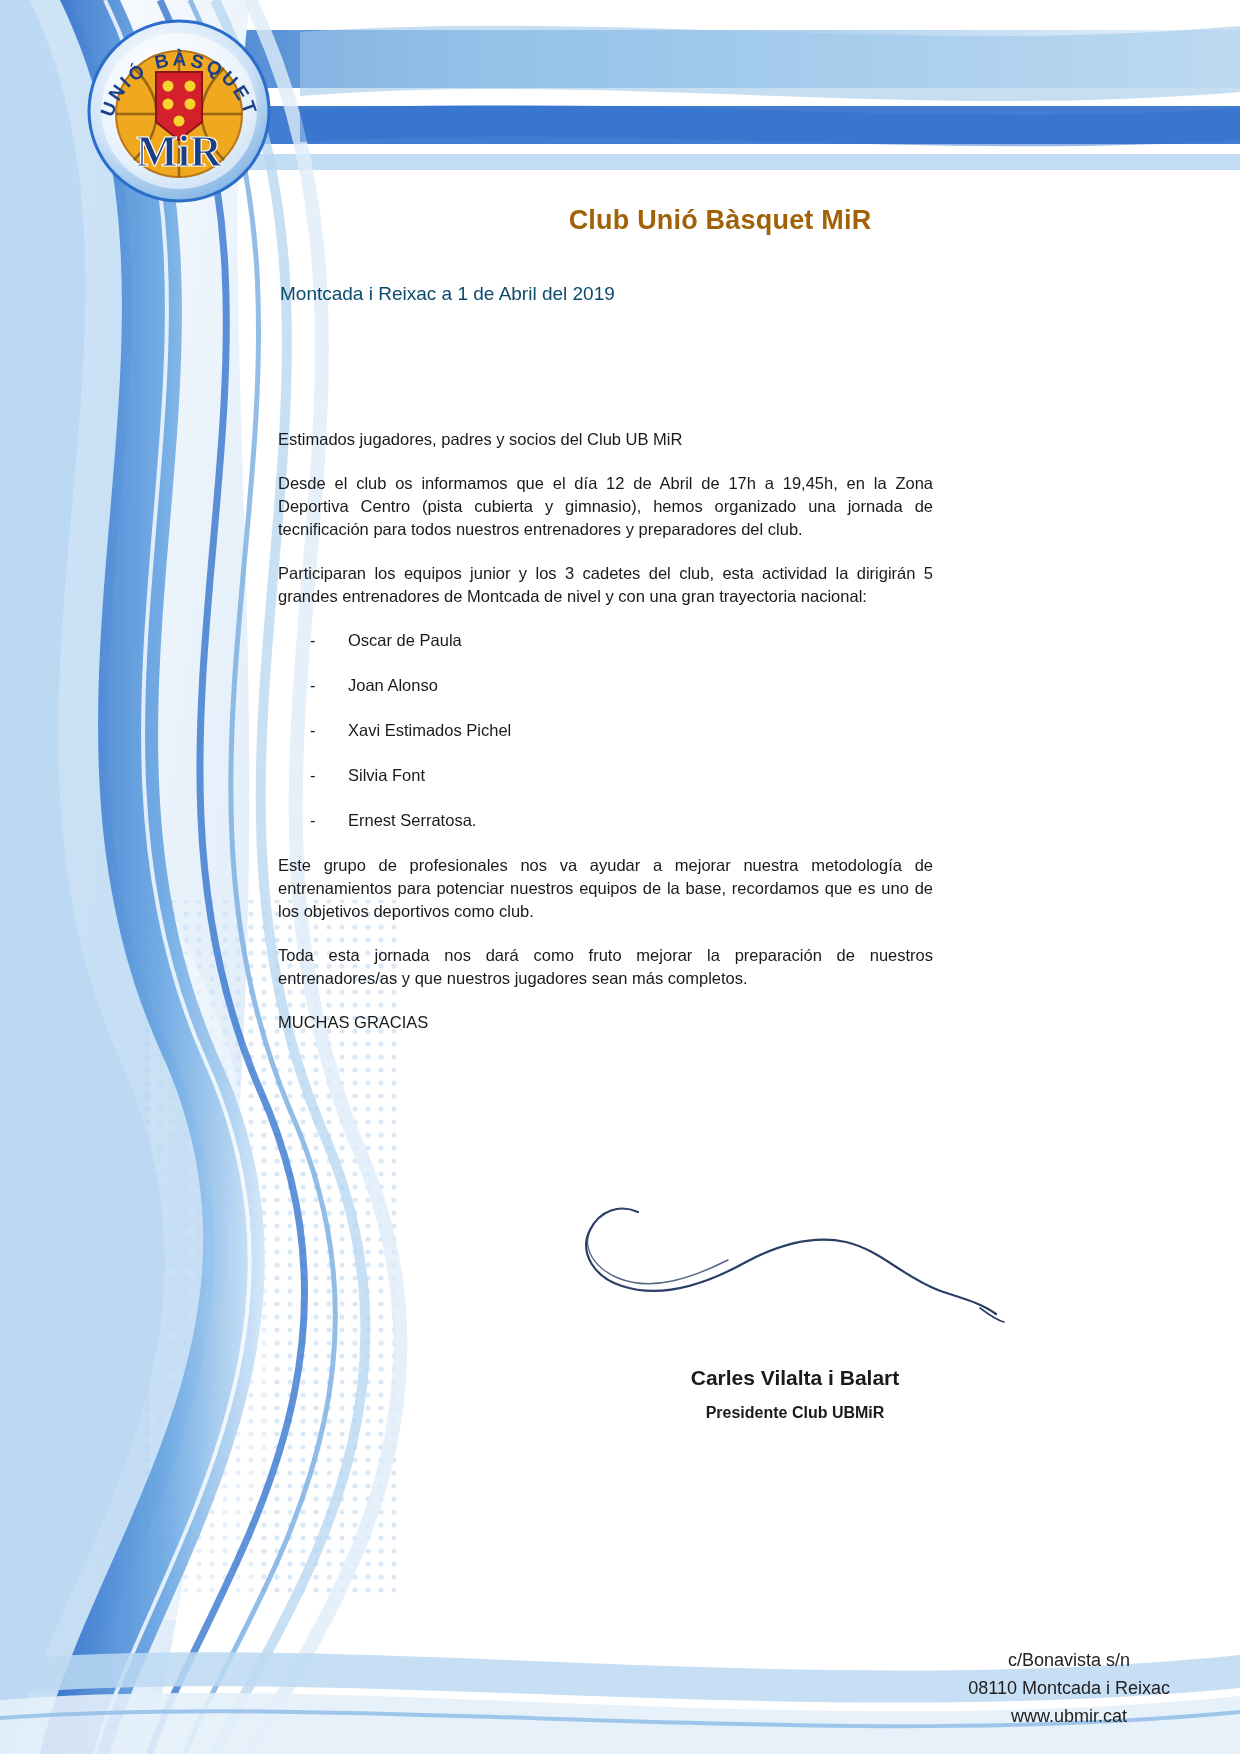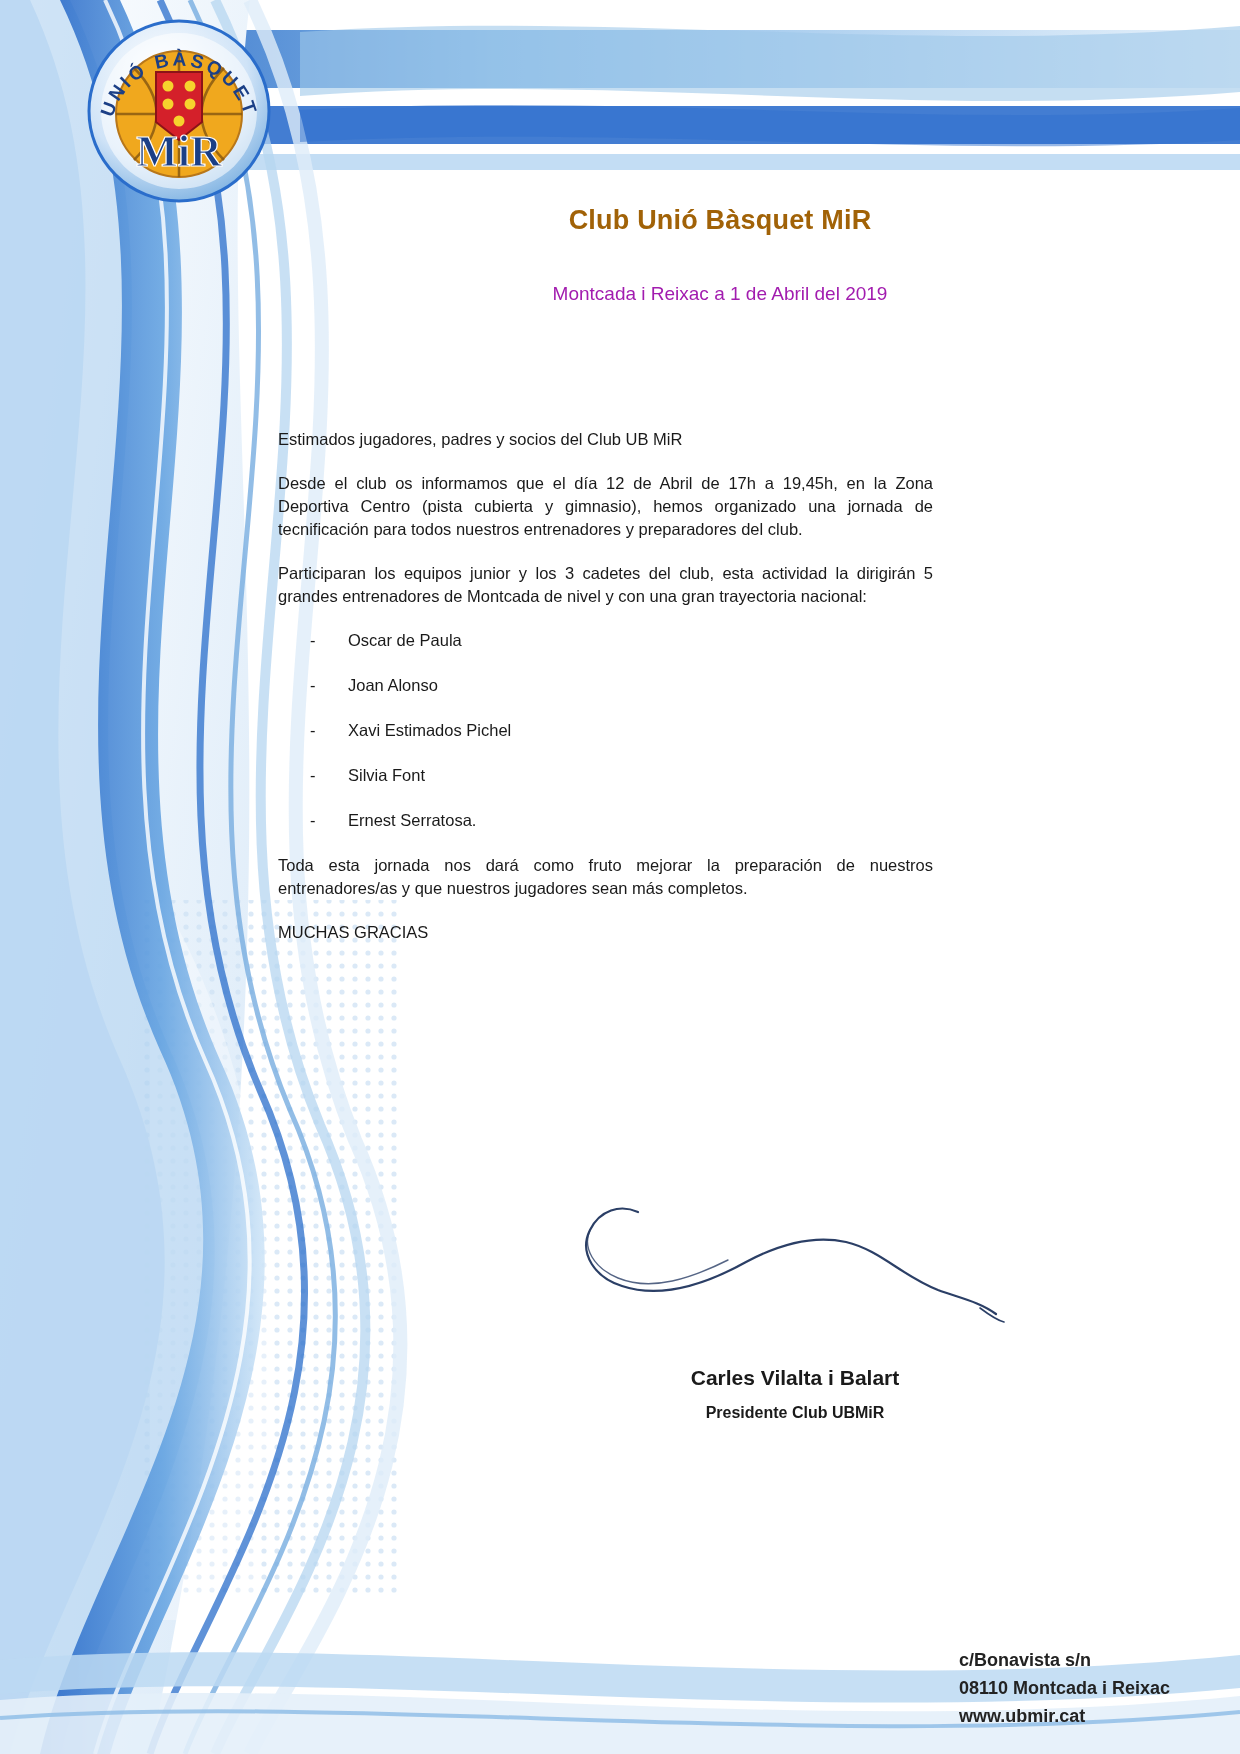--- a/index.html
+++ b/index.html
@@ -51,23 +51,22 @@
     font-size: 27px;
     font-weight: bold;
     color: #a16207;
     letter-spacing: 0.2px;
   }
   .doc-date {
     position: absolute;
     left: 280px;
     top: 283px;
     width: 880px;
-    text-align: center;
     font-size: 19px;
-    color: #a21caf;
+    color: #0c4a6e;
   }
   .body-block {
     position: absolute;
     left: 278px;
     top: 428px;
     width: 655px;
     font-size: 16.5px;
     line-height: 23px;
     color: #1a1a1a;
   }
@@ -123,25 +122,24 @@
     font-size: 16px;
     font-weight: bold;
     color: #1a1a1a;
   }
 
   
   .footer {
     position: absolute;
     right: 70px;
     bottom: 24px;
-    text-align: left;
+    text-align: center;
     font-size: 18px;
     line-height: 28px;
     color: #222222;
-    font-weight: bold;
   }
 </style>
 </head>
 <body>
 
 <div class="page">
 
   <div class="bg-layer">
     <svg width="1240" height="1754" viewBox="0 0 1240 1754" xmlns="http://www.w3.org/2000/svg">
       <defs>
@@ -250,20 +248,21 @@
       <li>
         <span class="dash">-</span>
         <span>Silvia Font</span>
       </li>
       <li>
         <span class="dash">-</span>
         <span>Ernest Serratosa.</span>
       </li>
     </ul>
 
+    <p>Este grupo de profesionales nos va ayudar a mejorar nuestra metodología de entrenamientos para potenciar nuestros equipos de la base, recordamos que es uno de los objetivos deportivos como club.</p>
     <p>Toda esta jornada nos dará como fruto mejorar la preparación de nuestros entrenadores/as y que nuestros jugadores sean más completos.</p>
     <p class="nojust">MUCHAS GRACIAS</p>
   </div>
 
   <div class="signature">
     <svg width="470" height="160" viewBox="0 0 470 160" xmlns="http://www.w3.org/2000/svg">
       <path d="M78,22 C60,14 40,20 30,40 C18,64 36,88 62,96 C104,110 150,92 186,72
                C214,57 250,44 286,52 C320,60 342,86 378,100 C400,108 420,112 436,124" fill="none" stroke="#2b3f66" stroke-width="2.2" stroke-linecap="round"></path>
       <path d="M30,40 C22,58 34,78 58,88 C92,102 132,88 168,70" fill="none" stroke="#2b3f66" stroke-width="1.4" stroke-linecap="round" opacity="0.8"></path>
       <path d="M420,118 C428,124 436,130 444,132" fill="none" stroke="#2b3f66" stroke-width="1.6" stroke-linecap="round"></path>

